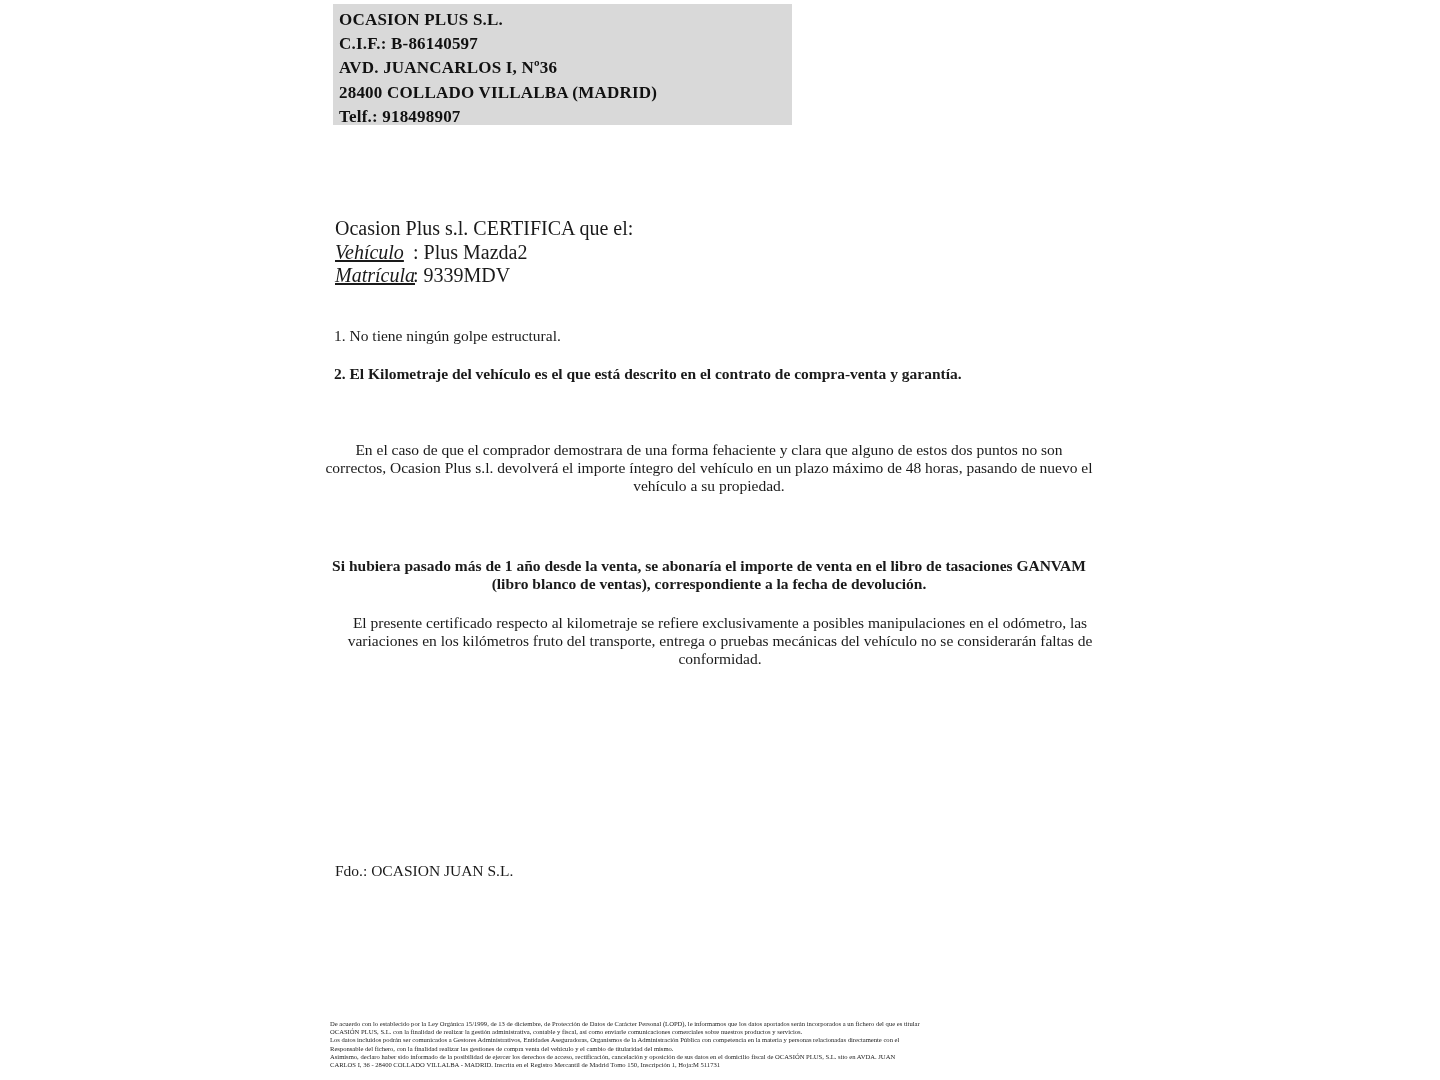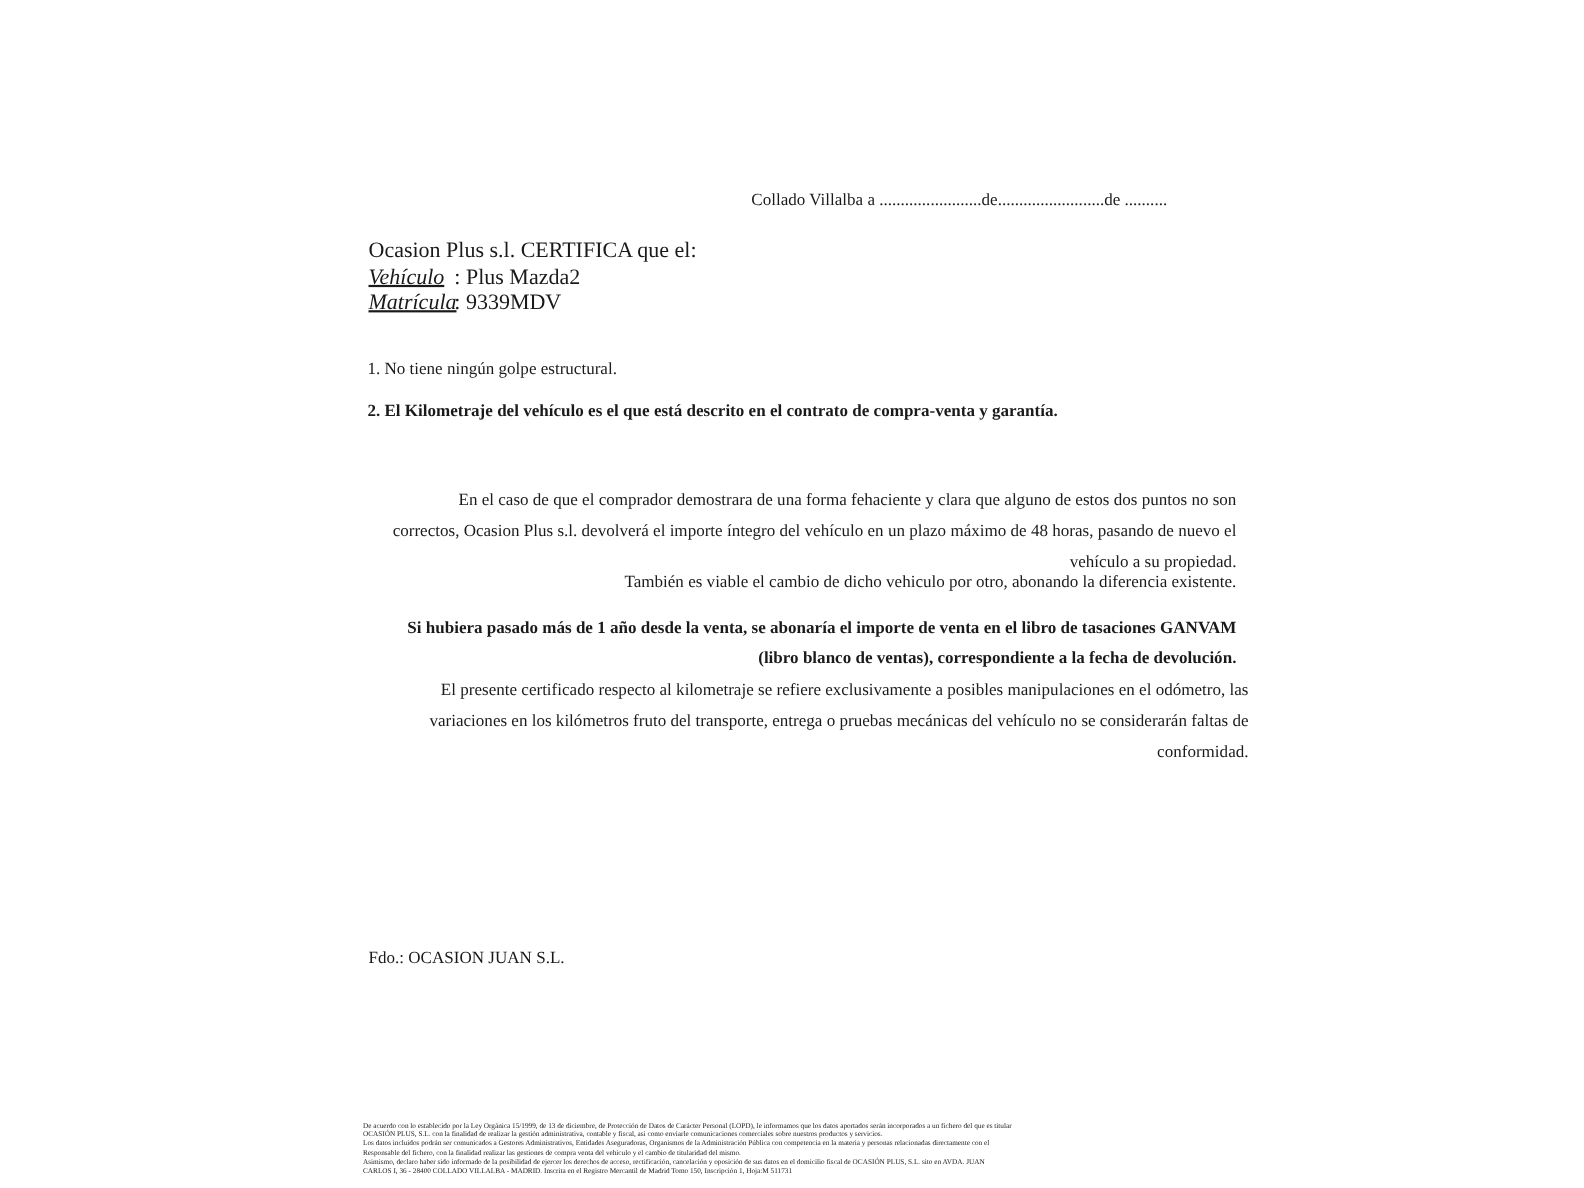--- a/index.html
+++ b/index.html
@@ -50,25 +50,25 @@
   .point {
     position: absolute;
     left: 334px;
     font-size: 15.5px;
     white-space: nowrap;
   }
   .point-1 { top: 327px; }
   .point-2 { top: 365px; font-weight: bold; }
   .para {
     position: absolute;
-    left: 354px;
+    left: 324px;
     width: 770px;
     font-size: 15.5px;
-    line-height: 28px;
-    text-align: right;
+    line-height: 18px;
+    text-align: center;
   }
   .para-1 { top: 441px; }
   .para-2 { top: 516px; }
   .para-3 { top: 557px; font-weight: bold; }
   .para-4 { top: 614px; margin-left: 11px; }
   .signature {
     position: absolute;
     left: 335px;
     top: 862px;
     font-size: 15.5px;
@@ -82,38 +82,43 @@
     line-height: 8.2px;
     color: #222222;
   }
   .legal-footer div { white-space: nowrap; }
 </style>
 </head>
 <body>
 
 <div class="page">
 
+  <div class="header-block">
+    <div>OCASION PLUS S.L.</div>
+    <div>C.I.F.: B-86140597</div>
+    <div>AVD. JUANCARLOS I, Nº36</div>
+    <div>28400 COLLADO VILLALBA (MADRID)</div>
+    <div>Telf.: 918498907</div>
+  </div>
 
-  <div class="date-line">Collado Villalba a ........................de.........................de ..........</div>
 
   <div class="certify">
     <div>Ocasion Plus s.l. CERTIFICA que el:</div>
     <div>
       <span class="kv-label">Vehículo</span><span>: Plus Mazda2</span>
     </div>
     <div>
       <span class="kv-label">Matrícula</span><span>: 9339MDV</span>
     </div>
   </div>
 
   <div class="point point-1">1. No tiene ningún golpe estructural.</div>
   <div class="point point-2">2. El Kilometraje del vehículo es el que está descrito en el contrato de compra-venta y garantía.</div>
 
   <div class="para para-1">En el caso de que el comprador demostrara de una forma fehaciente y clara que alguno de estos dos puntos no son correctos, Ocasion Plus s.l. devolverá el importe íntegro del vehículo en un plazo máximo de 48 horas, pasando de nuevo el vehículo a su propiedad.</div>
-  <div class="para para-2">También es viable el cambio de dicho vehiculo por otro, abonando la diferencia existente.</div>
   <div class="para para-3">Si hubiera pasado más de 1 año desde la venta, se abonaría el importe de venta en el libro de tasaciones GANVAM (libro blanco de ventas), correspondiente a la fecha de devolución.</div>
   <div class="para para-4">El presente certificado respecto al kilometraje se refiere exclusivamente a posibles manipulaciones en el odómetro, las variaciones en los kilómetros fruto del transporte, entrega o pruebas mecánicas del vehículo no se considerarán faltas de conformidad.</div>
 
   <div class="signature">Fdo.: OCASION JUAN S.L.</div>
 
   <div class="legal-footer">
     <div>De acuerdo con lo establecido por la Ley Orgánica 15/1999, de 13 de diciembre, de Protección de Datos de Carácter Personal (LOPD), le informamos que los datos aportados serán incorporados a un fichero del que es titular</div>
     <div>OCASIÓN PLUS, S.L. con la finalidad de realizar la gestión administrativa, contable y fiscal, así como enviarle comunicaciones comerciales sobre nuestros productos y servicios.</div>
     <div>Los datos incluidos podrán ser comunicados a Gestores Administrativos, Entidades Aseguradoras, Organismos de la Administración Pública con competencia en la materia y personas relacionadas directamente con el</div>
     <div>Responsable del fichero, con la finalidad realizar las gestiones de compra venta del vehículo y el cambio de titularidad del mismo.</div>

